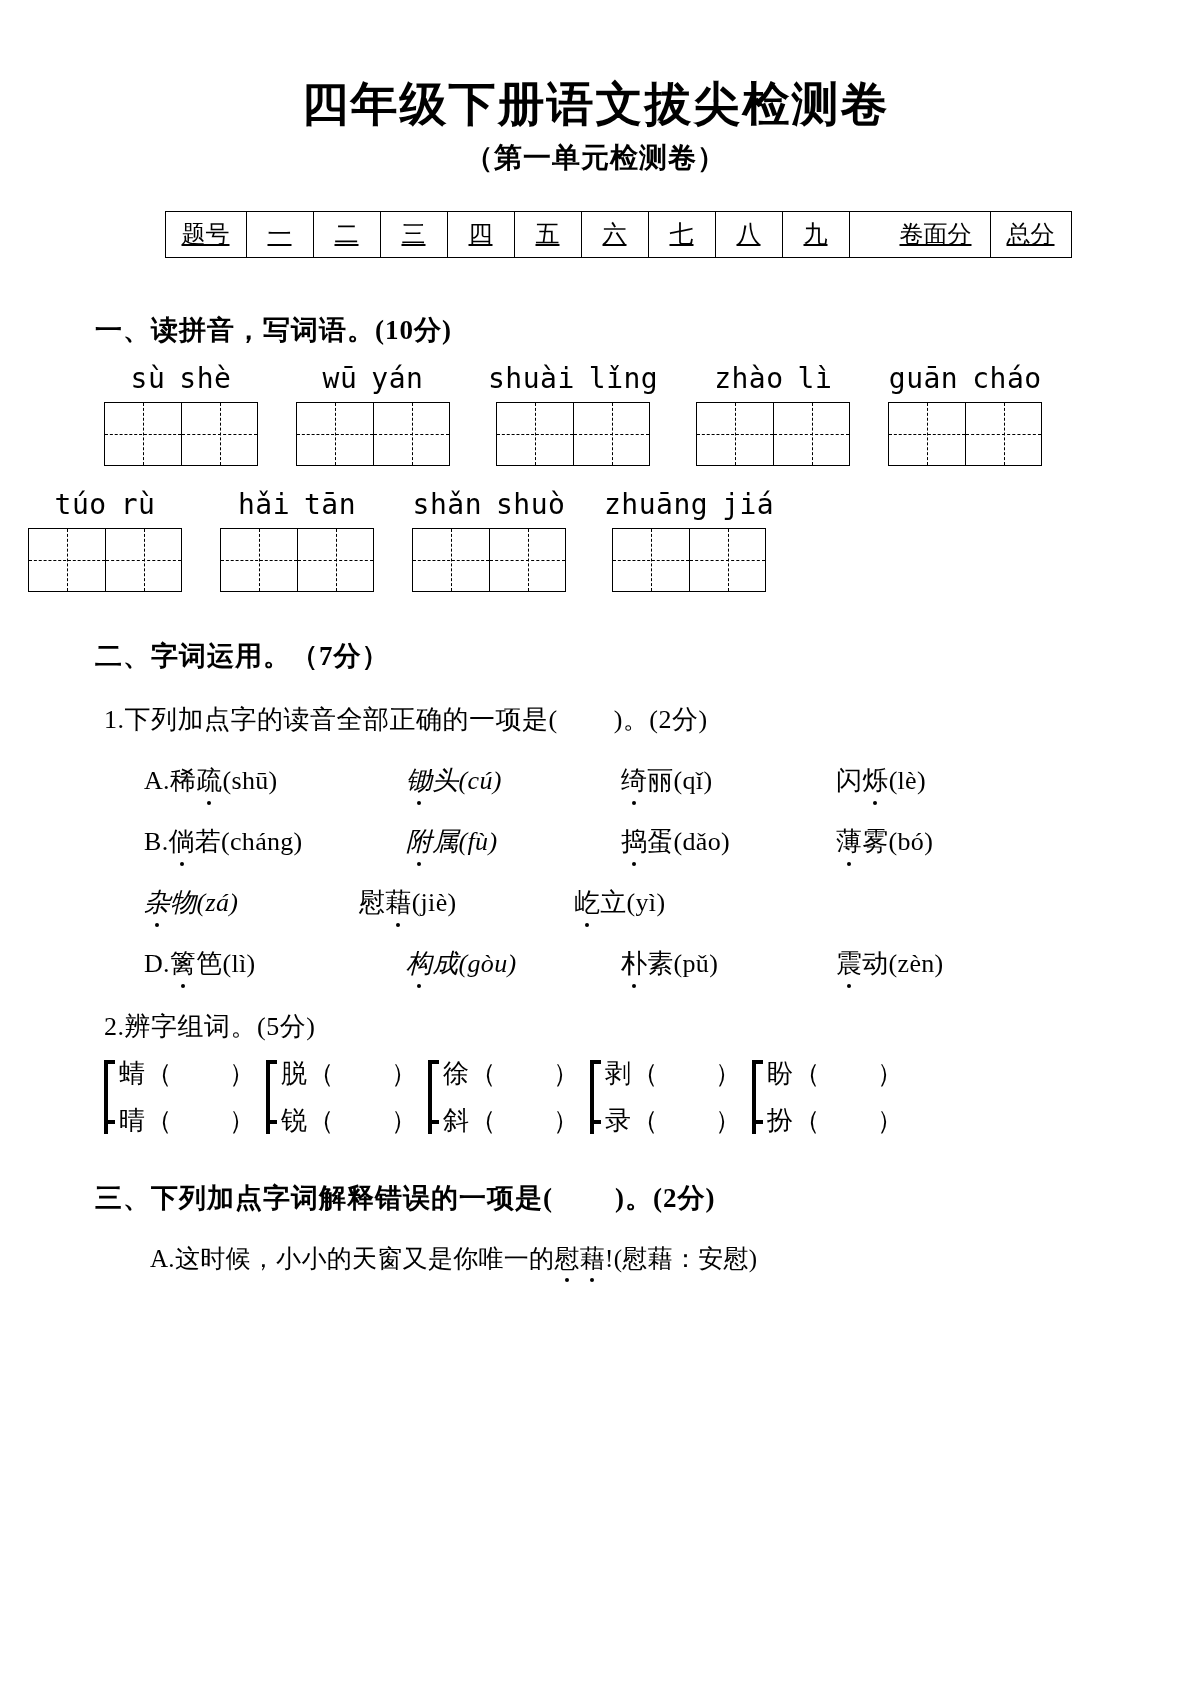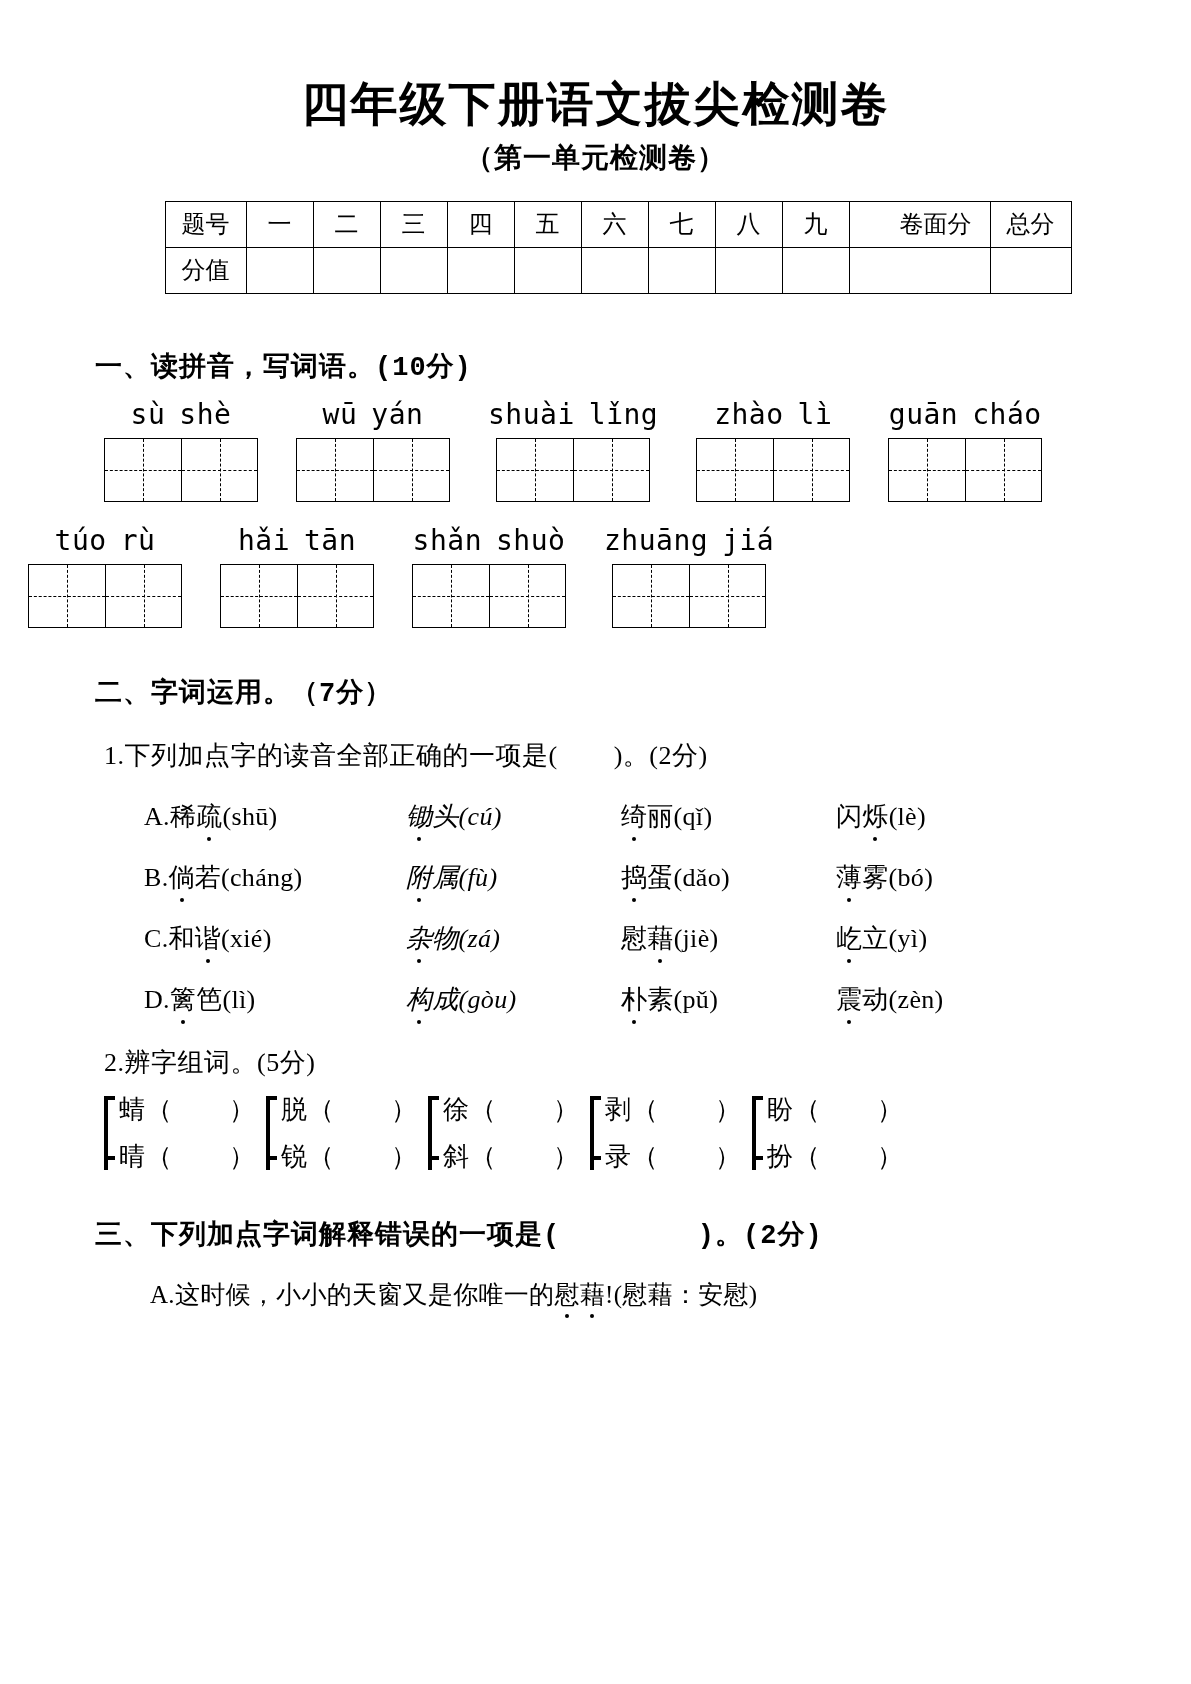--- a/index.html
+++ b/index.html
@@ -45,22 +45,23 @@
   
   .exam-meta {
     text-align: center;
     font-size: 25px;
     margin-top: 52px;
     letter-spacing: 0.5px;
   }
 
   
   .score-table-wrap {
-    margin: 24px auto 0 auto;
+    margin: 34px auto 0 auto;
     width: 862px;
+    text-decoration: underline;
   }
   table.score-table {
     border-collapse: collapse;
     width: 100%;
     table-layout: fixed;
   }
   table.score-table td {
     border: 1.6px solid #000;
     height: 45px;
     text-align: center;
@@ -68,21 +69,21 @@
     font-size: 24px;
     padding: 0;
   }
   table.score-table td.head-label { width: 80px; }
   table.score-table td.num-col { width: 66px; }
   table.score-table td.wide-col { width: 108px; padding-left: 32px; }
   table.score-table td.total-col { width: 80px; }
 
   
   .section-h {
-    font-family: Liberation Mono, monospace;
+    font-family: Liberation Serif, serif;
     font-weight: bold;
     font-size: 27px;
     margin-left: 95px;
     letter-spacing: 1px;
   }
   .sec1 { margin-top: 54px; }
   .sec2 { margin-top: 46px; }
   .sec3 { margin-top: 42px; }
 
   
@@ -247,34 +248,20 @@
           <td class="num-col">三</td>
           <td class="num-col">四</td>
           <td class="num-col">五</td>
           <td class="num-col">六</td>
           <td class="num-col">七</td>
           <td class="num-col">八</td>
           <td class="num-col">九</td>
           <td class="wide-col">卷面分</td>
           <td class="total-col">总分</td>
         </tr>
-        <tr>
-          <td class="head-label">分值</td>
-          <td class="num-col"></td>
-          <td class="num-col"></td>
-          <td class="num-col"></td>
-          <td class="num-col"></td>
-          <td class="num-col"></td>
-          <td class="num-col"></td>
-          <td class="num-col"></td>
-          <td class="num-col"></td>
-          <td class="num-col"></td>
-          <td class="wide-col"></td>
-          <td class="total-col"></td>
-        </tr>
       </tbody>
     </table>
   </div>
 
   <div class="section-h sec1">一、读拼音，写词语。(10分)</div>
 
   <div class="pinyin-block">
     <div class="pinyin-row first">
       <div class="pinyin-item">
         <div class="pinyin-text">
@@ -388,21 +375,20 @@
   </div>
 
   <div class="opt-row">
     <span class="opt-cell c0"><span>B.</span><span></span><span class="dotchar">倘</span><span>若(cháng)</span></span>
     <span class="opt-cell c1"><span></span><span class="dotchar">附</span><span>属(fù)</span></span>
     <span class="opt-cell c2"><span></span><span class="dotchar">捣</span><span>蛋(dǎo)</span></span>
     <span class="opt-cell c3"><span></span><span class="dotchar">薄</span><span>雾(bó)</span></span>
   </div>
 
   <div class="opt-row">
-    <span class="opt-cell c0"><span>C.</span><span>和</span><span class="dotchar">谐</span><span>(xié)</span></span>
     <span class="opt-cell c1"><span></span><span class="dotchar">杂</span><span>物(zá)</span></span>
     <span class="opt-cell c2"><span>慰</span><span class="dotchar">藉</span><span>(jiè)</span></span>
     <span class="opt-cell c3"><span></span><span class="dotchar">屹</span><span>立(yì)</span></span>
   </div>
 
   <div class="opt-row">
     <span class="opt-cell c0"><span>D.</span><span></span><span class="dotchar">篱</span><span>笆(lì)</span></span>
     <span class="opt-cell c1"><span></span><span class="dotchar">构</span><span>成(gòu)</span></span>
     <span class="opt-cell c2"><span></span><span class="dotchar">朴</span><span>素(pǔ)</span></span>
     <span class="opt-cell c3"><span></span><span class="dotchar">震</span><span>动(zèn)</span></span>

